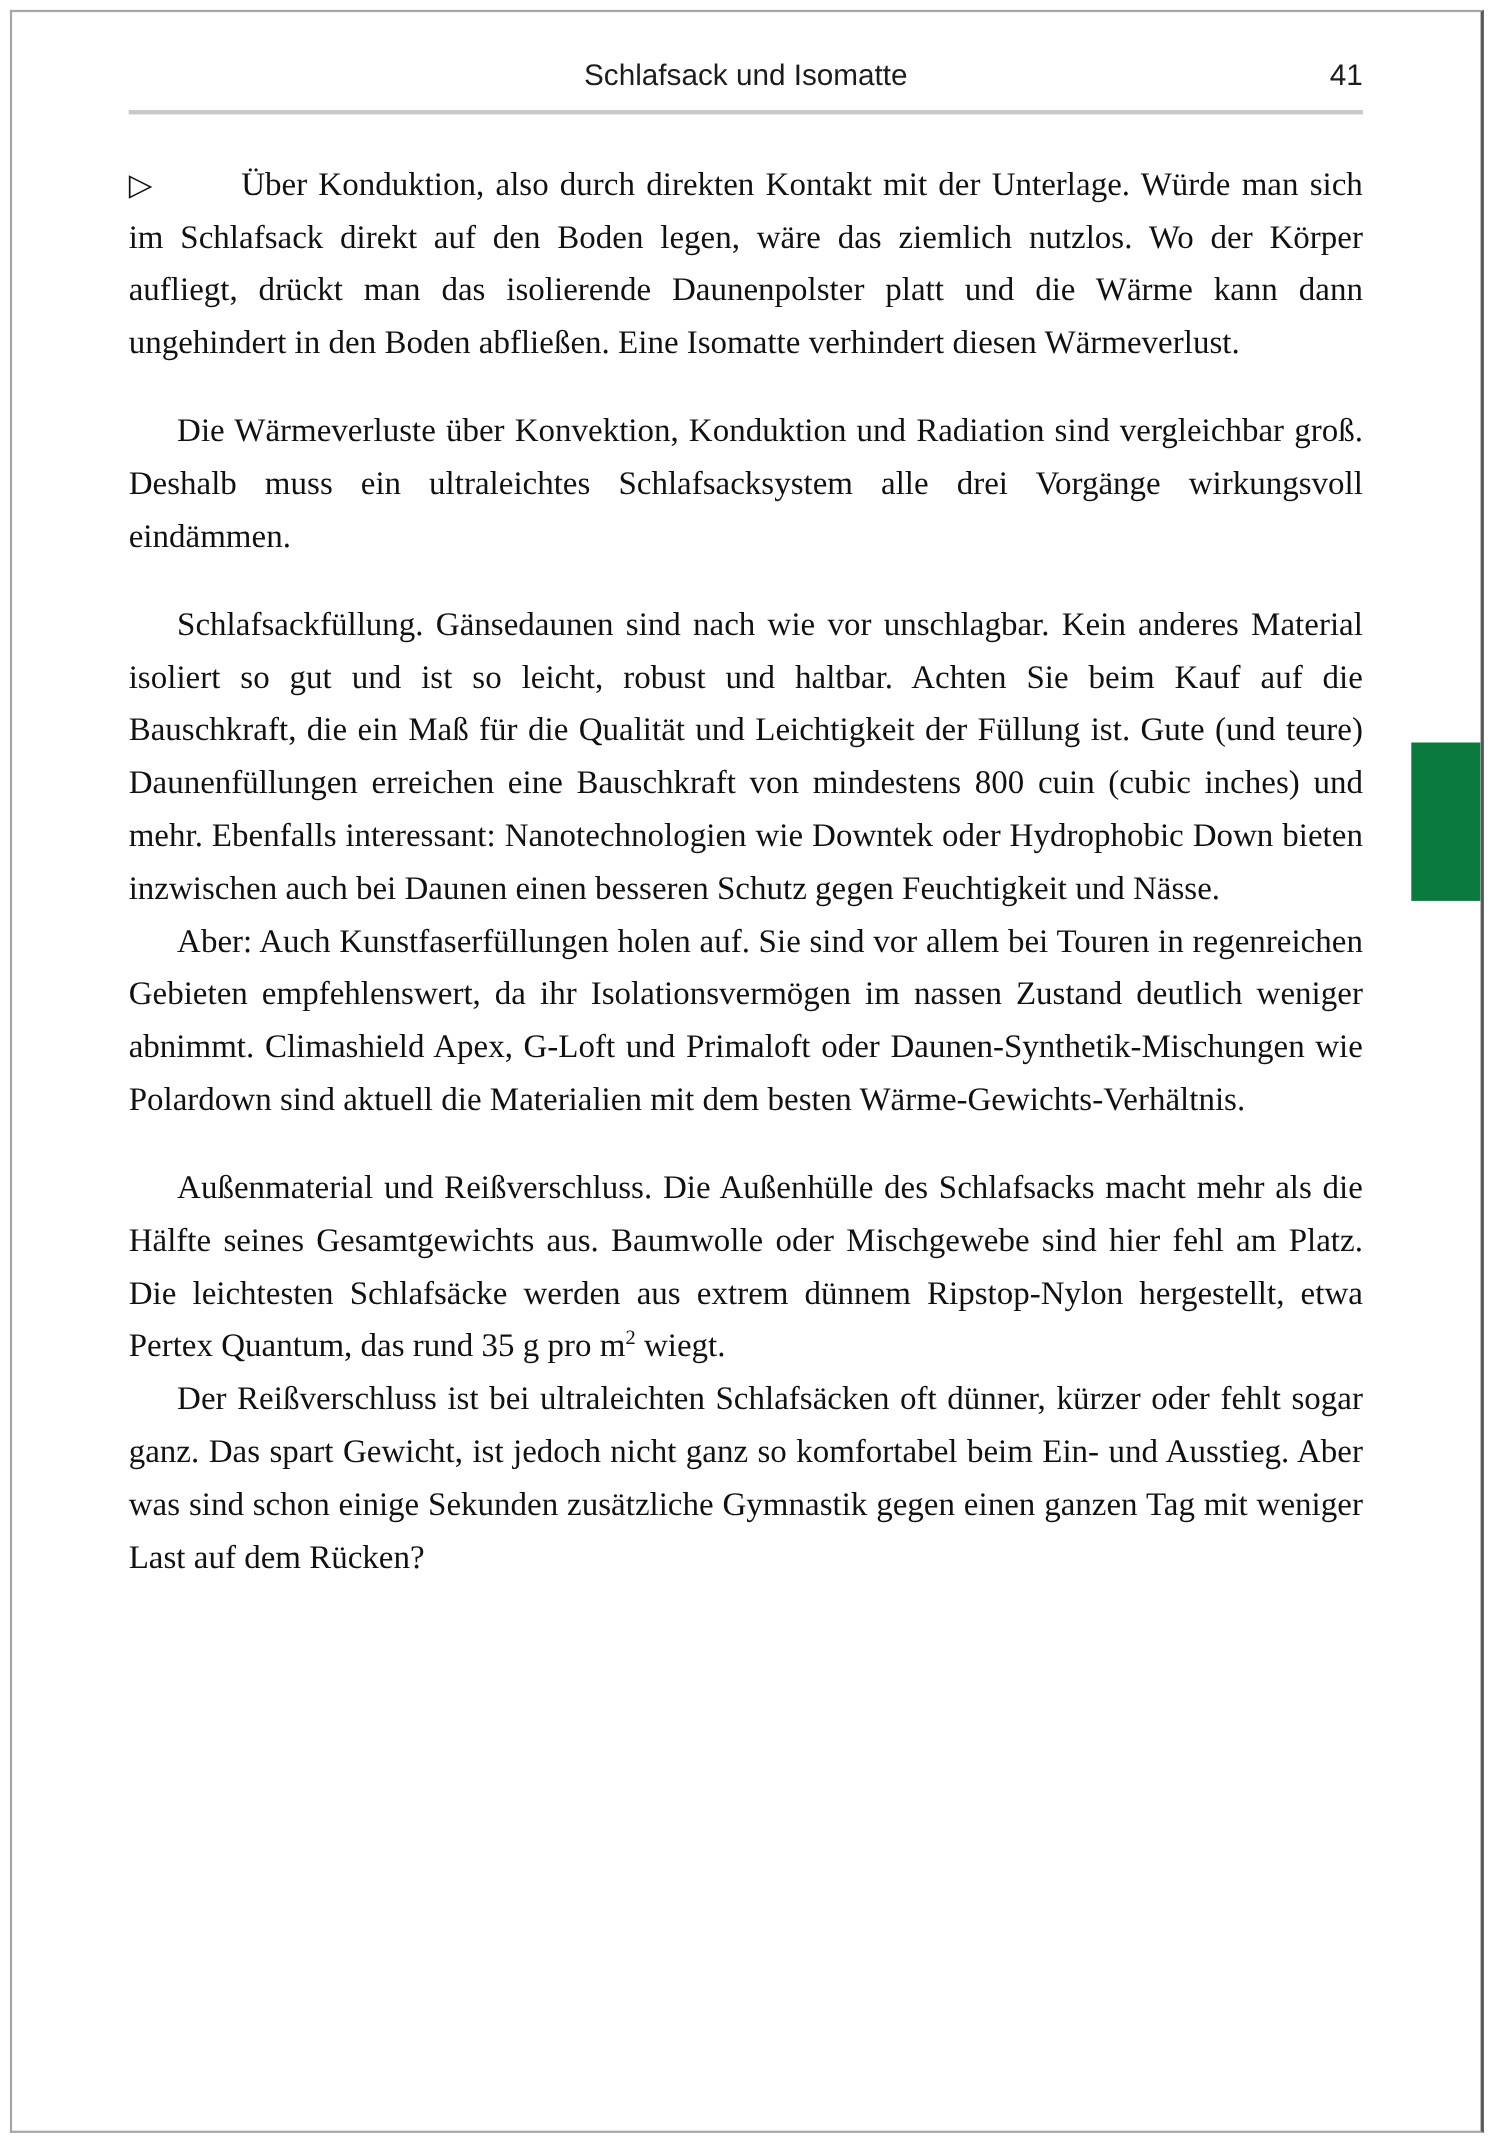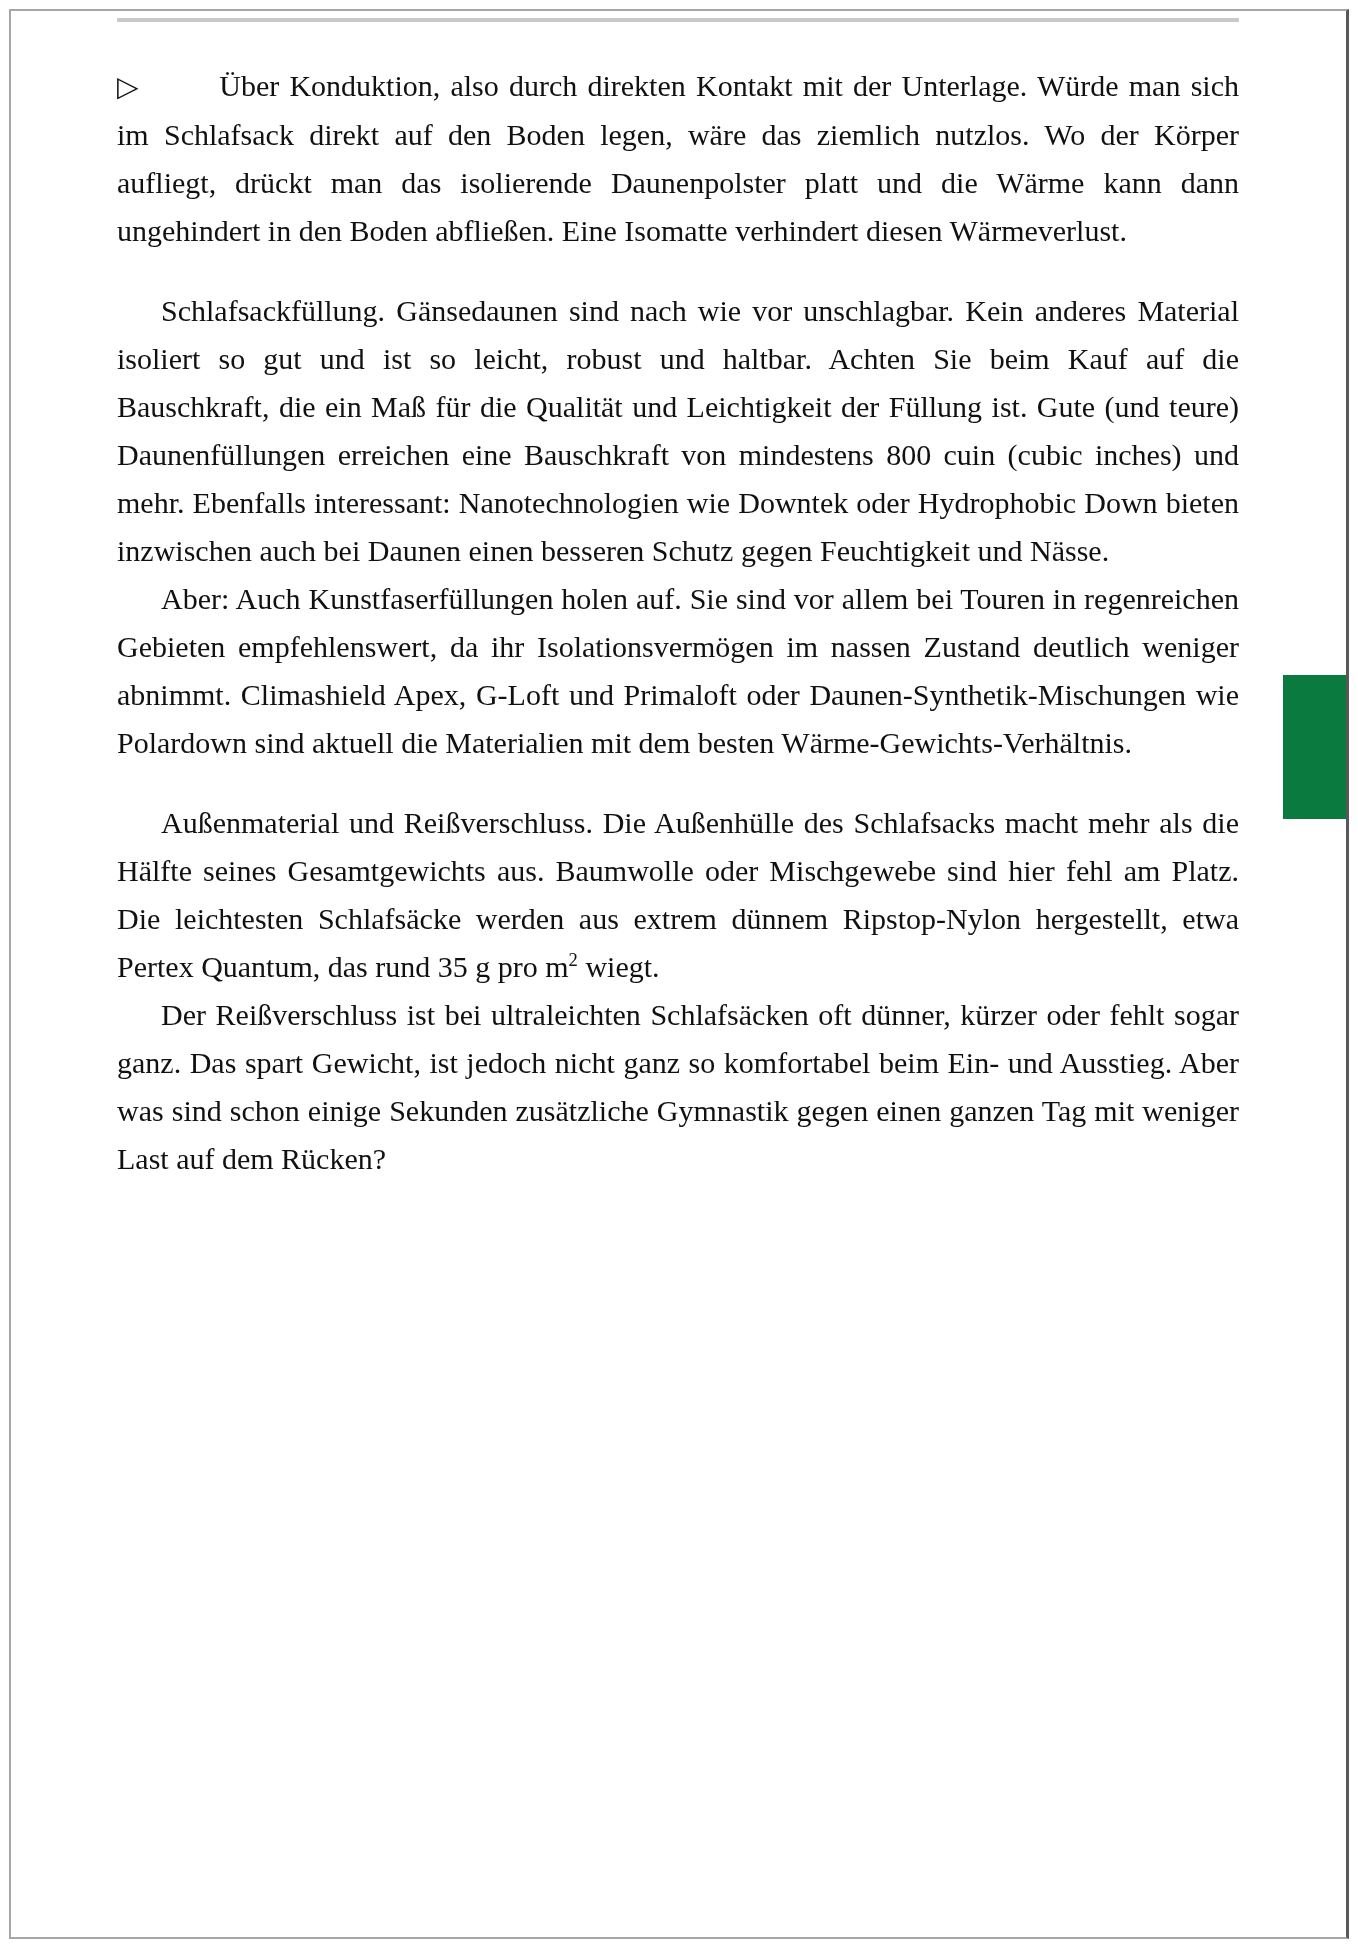--- a/index.html
+++ b/index.html
@@ -83,27 +83,32 @@
 </style>
 </head>
 <body>
 
 <div class="page">
 
   <div class="green-tab"></div>
 
   <div class="content">
 
+    <div class="running-header">
+      <span class="head-title">Schlafsack und Isomatte</span>
+      <span class="page-number">41</span>
+    </div>
     <div class="header-rule"></div>
 
     <div class="body-text">
 
       <p class="para bullet"><span class="bullet-glyph">▷</span><span class="seg">Über </span><span class="seg b-head">Konduktion</span><span class="seg">, also durch direkten Kontakt mit der Unterlage. Würde man sich im Schlafsack direkt auf den Boden legen, wäre das ziemlich nutzlos. Wo der Körper aufliegt, drückt man das isolierende Daunenpolster platt und die Wärme kann dann ungehindert in den Boden abfließen. Eine Isomatte verhindert diesen Wärmeverlust.</span></p>
 
 
+      <p class="para indent spaced"><span class="seg">Die Wärmeverluste über Konvektion, Konduktion und Radiation sind vergleichbar groß. Deshalb muss ein ultraleichtes Schlafsacksystem alle drei Vorgänge wirkungsvoll eindämmen.</span></p>
 
       <p class="para indent spaced"><span class="seg b-head">Schlafsackfüllung</span><span class="seg">. Gänsedaunen sind nach wie vor unschlagbar. Kein anderes Material isoliert so gut und ist so leicht, robust und haltbar. Achten Sie beim Kauf auf die Bauschkraft, die ein Maß für die Qualität und Leichtigkeit der Füllung ist. Gute (und teure) Daunenfüllungen erreichen eine Bauschkraft von mindestens 800 cuin (</span><span class="seg it">cubic inches</span><span class="seg">) und mehr. Ebenfalls interessant: Nanotechnologien wie </span><span class="seg it">Downtek</span><span class="seg"> oder </span><span class="seg it">Hydrophobic Down</span><span class="seg"> bieten inzwischen auch bei Daunen einen besseren Schutz gegen Feuchtigkeit und Nässe.</span></p>
 
       <p class="para indent"><span class="seg">Aber: Auch Kunstfaserfüllungen holen auf. Sie sind vor allem bei Touren in regenreichen Gebieten empfehlenswert, da ihr Isolationsvermögen im nassen Zustand deutlich weniger abnimmt. </span><span class="seg it">Climashield Apex, G-Loft</span><span class="seg"> und </span><span class="seg it">Primaloft</span><span class="seg"> oder Daunen-Synthetik-Mischungen wie </span><span class="seg it">Polardown</span><span class="seg"> sind aktuell die Materialien mit dem besten Wärme-Gewichts-Verhältnis.</span></p>
 
       <p class="para indent spaced"><span class="seg b-head">Außenmaterial und Reißverschluss.</span><span class="seg"> Die Außenhülle des Schlafsacks macht mehr als die Hälfte seines Gesamtgewichts aus. Baumwolle oder Mischgewebe sind hier fehl am Platz. Die leichtesten Schlafsäcke werden aus extrem dünnem Ripstop-Nylon hergestellt, etwa </span><span class="seg it">Pertex Quantum</span><span class="seg">, das rund </span><span class="seg b-head">35 g</span><span class="seg"> pro m</span><sup class="seg sq">2</sup><span class="seg"> wiegt.</span></p>
 
       <p class="para indent"><span class="seg">Der Reißverschluss ist bei ultraleichten Schlafsäcken oft dünner, kürzer oder fehlt sogar ganz. Das spart Gewicht, ist jedoch nicht ganz so komfortabel beim Ein- und Ausstieg. Aber was sind schon einige Sekunden zusätzliche Gymnastik gegen einen ganzen Tag mit weniger Last auf dem Rücken?</span></p>
 
     </div>

